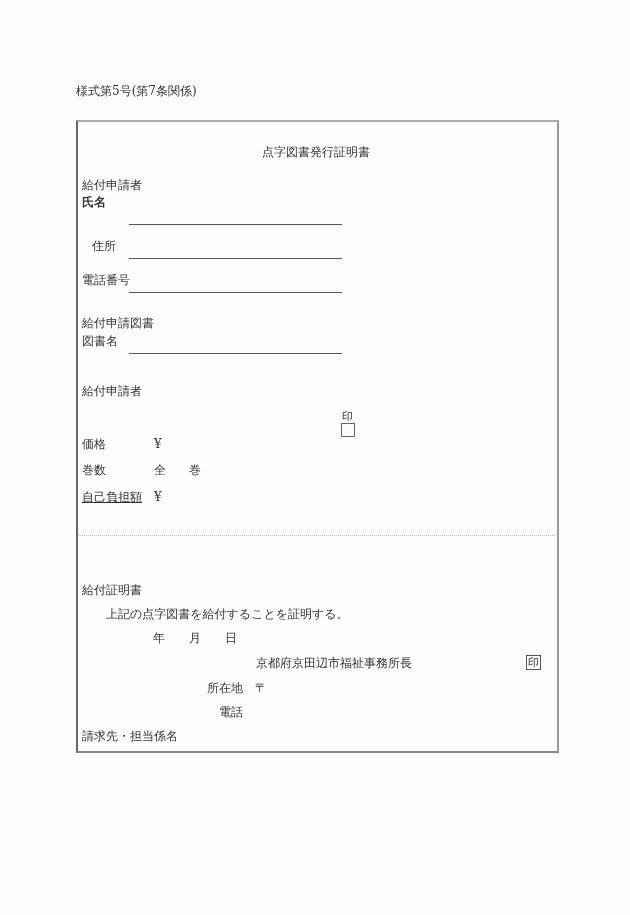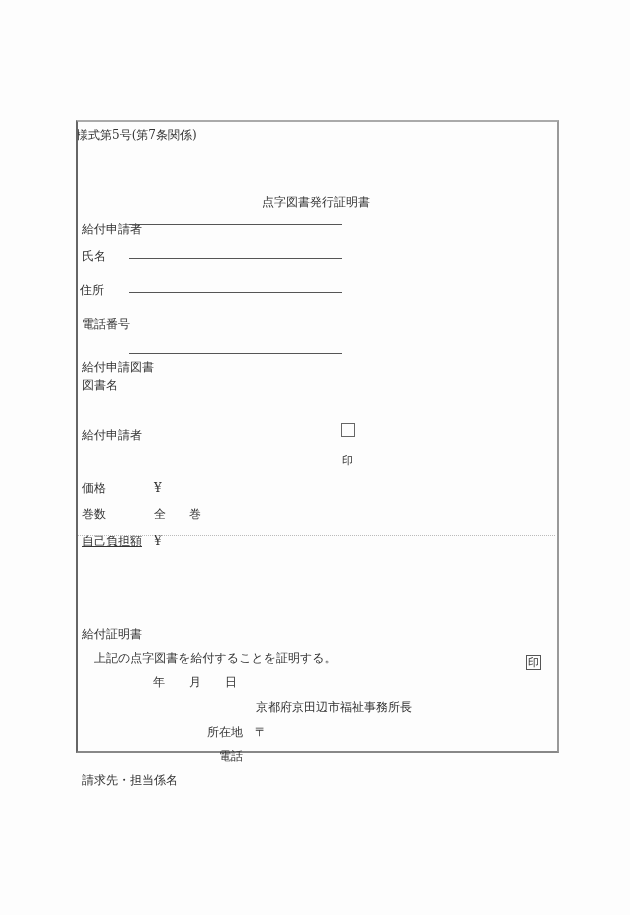--- a/index.html
+++ b/index.html
@@ -5,21 +5,21 @@
     html, body { margin: 0; padding: 0; }
     body {
       width: 630px; height: 915px;
       background: #fdfdfd;
       position: relative;
       font-family: "DejaVu Serif", "Liberation Serif", serif;
       color: #333;
       font-size: 12px;
       overflow: hidden;
     }
-    .abs { position: absolute; white-space: nowrap; line-height: 14px; margin-top: 44px; }
+    .abs { position: absolute; white-space: nowrap; line-height: 14px; }
     .form-code { left: 76px; top: 84px; font-size: 12px; }
     .frame {
       position: absolute;
       left: 76px; top: 120px;
       width: 479px; height: 629px;
       border-left: 2px solid #666;
       border-top: 2px solid #aaa;
       border-right: 2px solid #999;
       border-bottom: 2px solid #888;
     }
@@ -46,28 +46,28 @@
       border-top: 1px dotted #bbb;
     }
   </style>
 </head>
 <body>
 
 <div class="abs form-code">様式第5号(第7条関係)</div>
 
 <div class="frame"></div>
 
-<div class="abs" style="left:262px; top:151px;">点字図書発行証明書</div>
+<div class="abs" style="left:262px; top:145px;">点字図書発行証明書</div>
 
 <div class="abs" style="left:82px; top:178px;text-align:center;">給付申請者</div>
 
-<div class="abs" style="left:82px; top:205px;">氏名</div>
+<div class="abs" style="left:82px; top:195px;font-weight:bold;">氏名</div>
 <div class="uline" style="left:129px; top:224px; width:213px;"></div>
 
-<div class="abs" style="left:80px; top:239px;">住所</div>
+<div class="abs" style="left:92px; top:239px;">住所</div>
 <div class="uline" style="left:129px; top:258px; width:213px;"></div>
 
 <div class="abs" style="left:82px; top:273px;">電話番号</div>
 <div class="uline" style="left:129px; top:292px; width:213px;"></div>
 
 <div class="abs" style="left:82px; top:316px;">給付申請図書</div>
 
 <div class="abs" style="left:82px; top:334px;">図書名</div>
 <div class="uline" style="left:129px; top:353px; width:213px;"></div>
 
@@ -82,21 +82,21 @@
 <div class="abs" style="left:82px; top:463px;">巻数</div>
 <div class="abs" style="left:154px; top:463px;">全</div>
 <div class="abs" style="left:189px; top:463px;">巻</div>
 
 <div class="abs" style="left:82px; top:490px;text-decoration:underline;">自己負担額</div>
 <div class="abs" style="left:154px; top:490px;">¥</div>
 
 <div class="divider"></div>
 
 <div class="abs" style="left:82px; top:583px;">給付証明書</div>
-<div class="abs" style="left:94px; top:607px;">上記の点字図書を給付することを証明する。</div>
+<div class="abs" style="left:106px; top:607px;">上記の点字図書を給付することを証明する。</div>
 
 <div class="abs" style="left:153px; top:631px;">年</div>
 <div class="abs" style="left:189px; top:631px;">月</div>
 <div class="abs" style="left:225px; top:631px;">日</div>
 
 <div class="abs" style="left:256px; top:656px;">京都府京田辺市福祉事務所長</div>
 <div class="seal-boxed" style="left:526px; top:655px;">印</div>
 
 <div class="abs" style="left:207px; top:681px;">所在地</div>
 <div class="abs" style="left:255px; top:681px;">〒</div>

